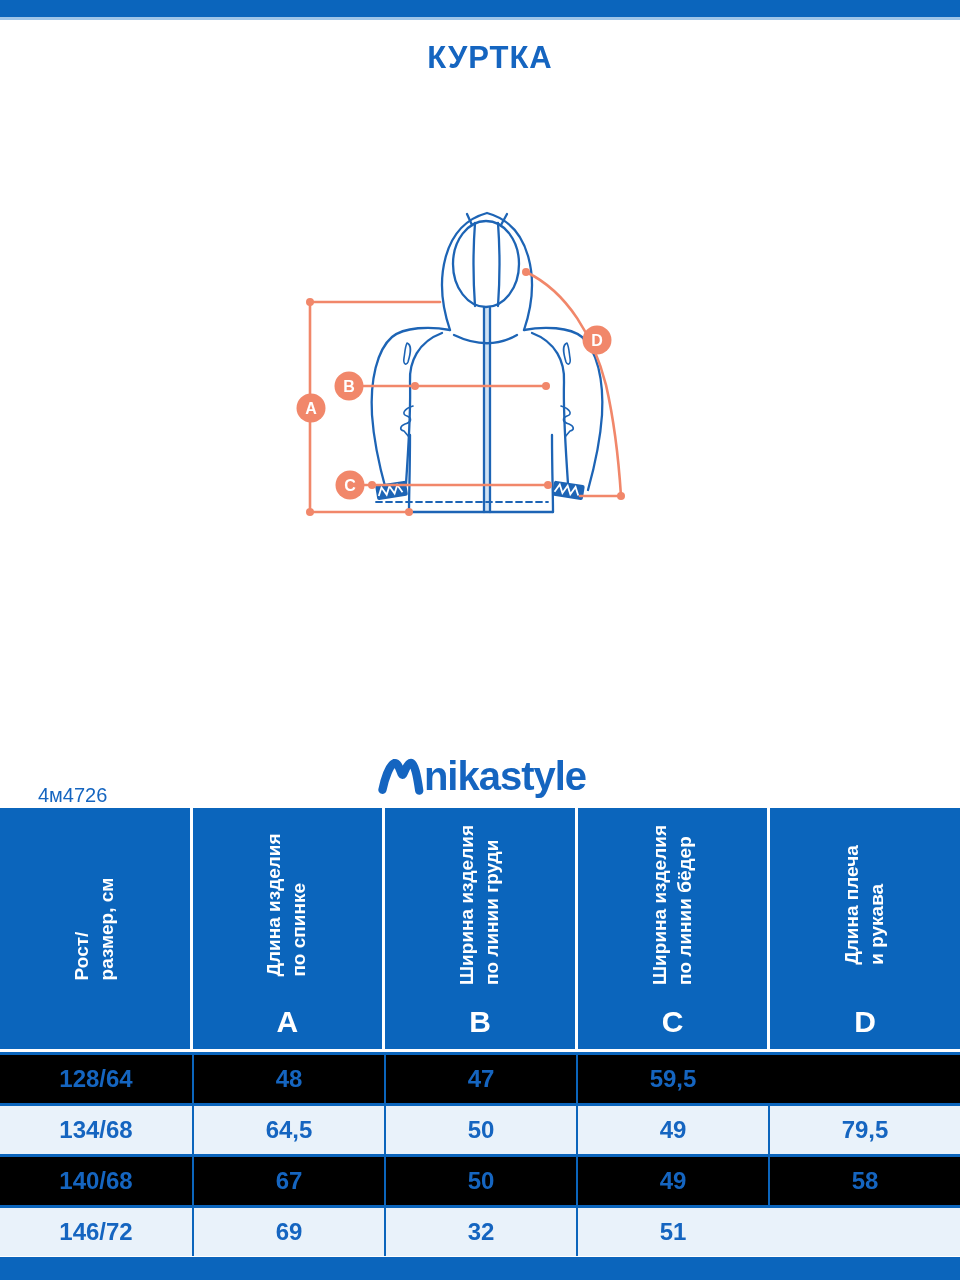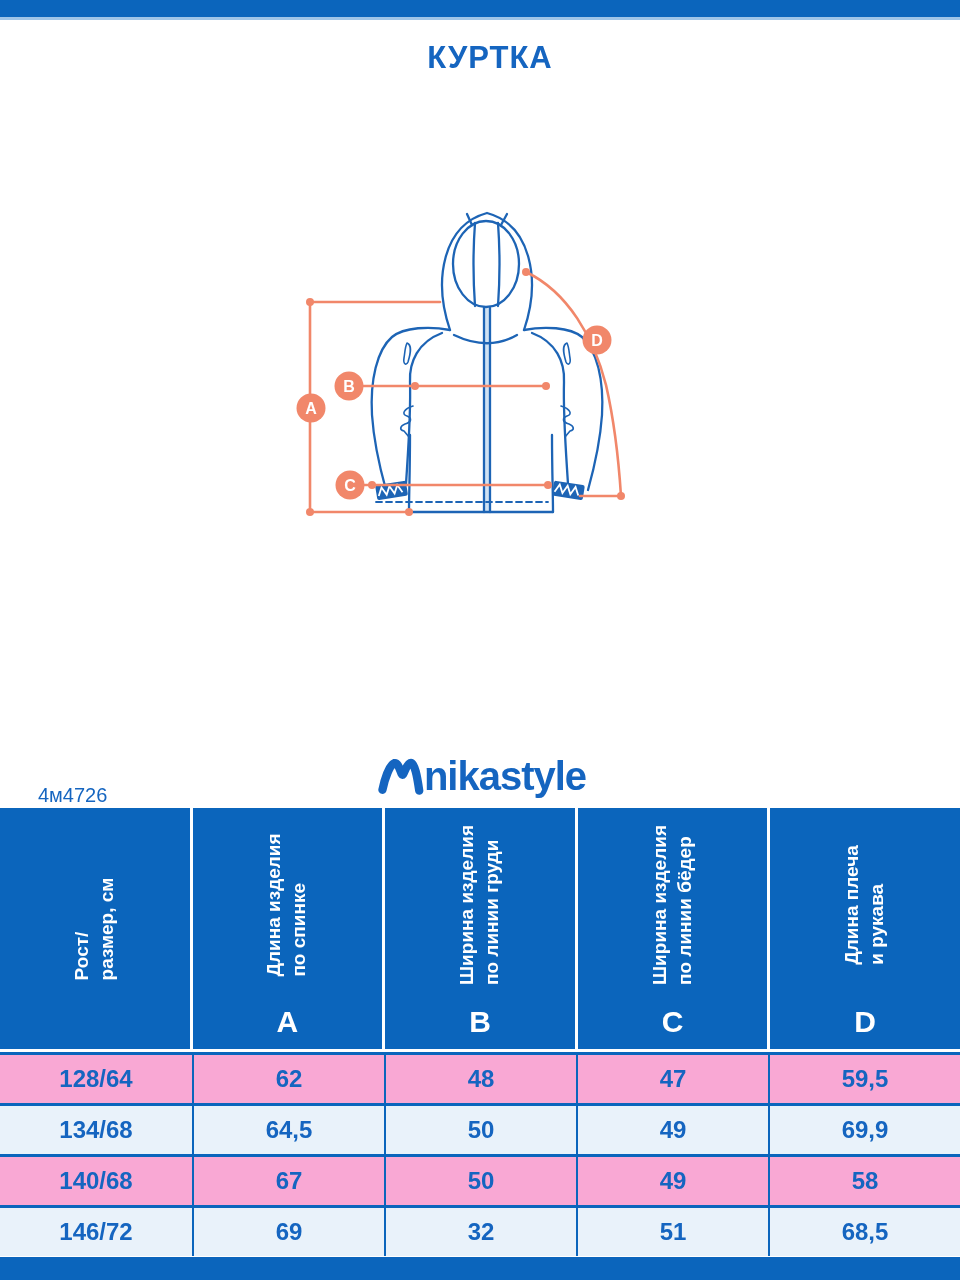--- a/index.html
+++ b/index.html
@@ -50,21 +50,21 @@
     white-space:pre-line; width:max-content;
     color:#fff; font-weight:bold; font-size:19px; line-height:1.3; text-align:left;
   }
   .th:first-child .th-label { top:50%; }
   .th-letter {
     position:absolute; left:0; right:0; bottom:10px;
     text-align:center; color:#fff; font-weight:bold; font-size:30px;
   }
   .trow {
     display:grid; grid-template-columns:repeat(5,1fr);
-    height:51px; border-top:3px solid var(--blue); background:#f9a8d4;
+    height:51px; border-top:3px solid var(--blue); background:#000000;
   }
   .trow.alt { background:var(--row-alt); }
   .td {
     display:flex; align-items:center; justify-content:center;
     font-size:24px; font-weight:bold; color:var(--text-blue);
     border-left:2px solid var(--blue);
   }
   .td:first-child { border-left:none; }
   .bottom-bar {
     position:absolute; left:0; bottom:0; width:960px; height:23px;
@@ -199,41 +199,39 @@
     </div>
     <div class="th">
       <span class="th-label">Длина плеча
 и рукава</span>
       <span class="th-letter">D</span>
     </div>
   </div>
 
   <div class="trow">
     <div class="td">128/64</div>
-    <div class="td">62</div>
     <div class="td">48</div>
     <div class="td">47</div>
     <div class="td">59,5</div>
   </div>
   <div class="trow alt">
     <div class="td">134/68</div>
     <div class="td">64,5</div>
     <div class="td">50</div>
     <div class="td">49</div>
-    <div class="td">69,9</div>
+    <div class="td">79,5</div>
   </div>
   <div class="trow">
     <div class="td">140/68</div>
     <div class="td">67</div>
     <div class="td">50</div>
     <div class="td">49</div>
     <div class="td">58</div>
   </div>
   <div class="trow alt">
     <div class="td">146/72</div>
     <div class="td">69</div>
     <div class="td">32</div>
     <div class="td">51</div>
-    <div class="td">68,5</div>
   </div>
 </div>
 
 <div class="bottom-bar"></div>
 
 </body></html>

